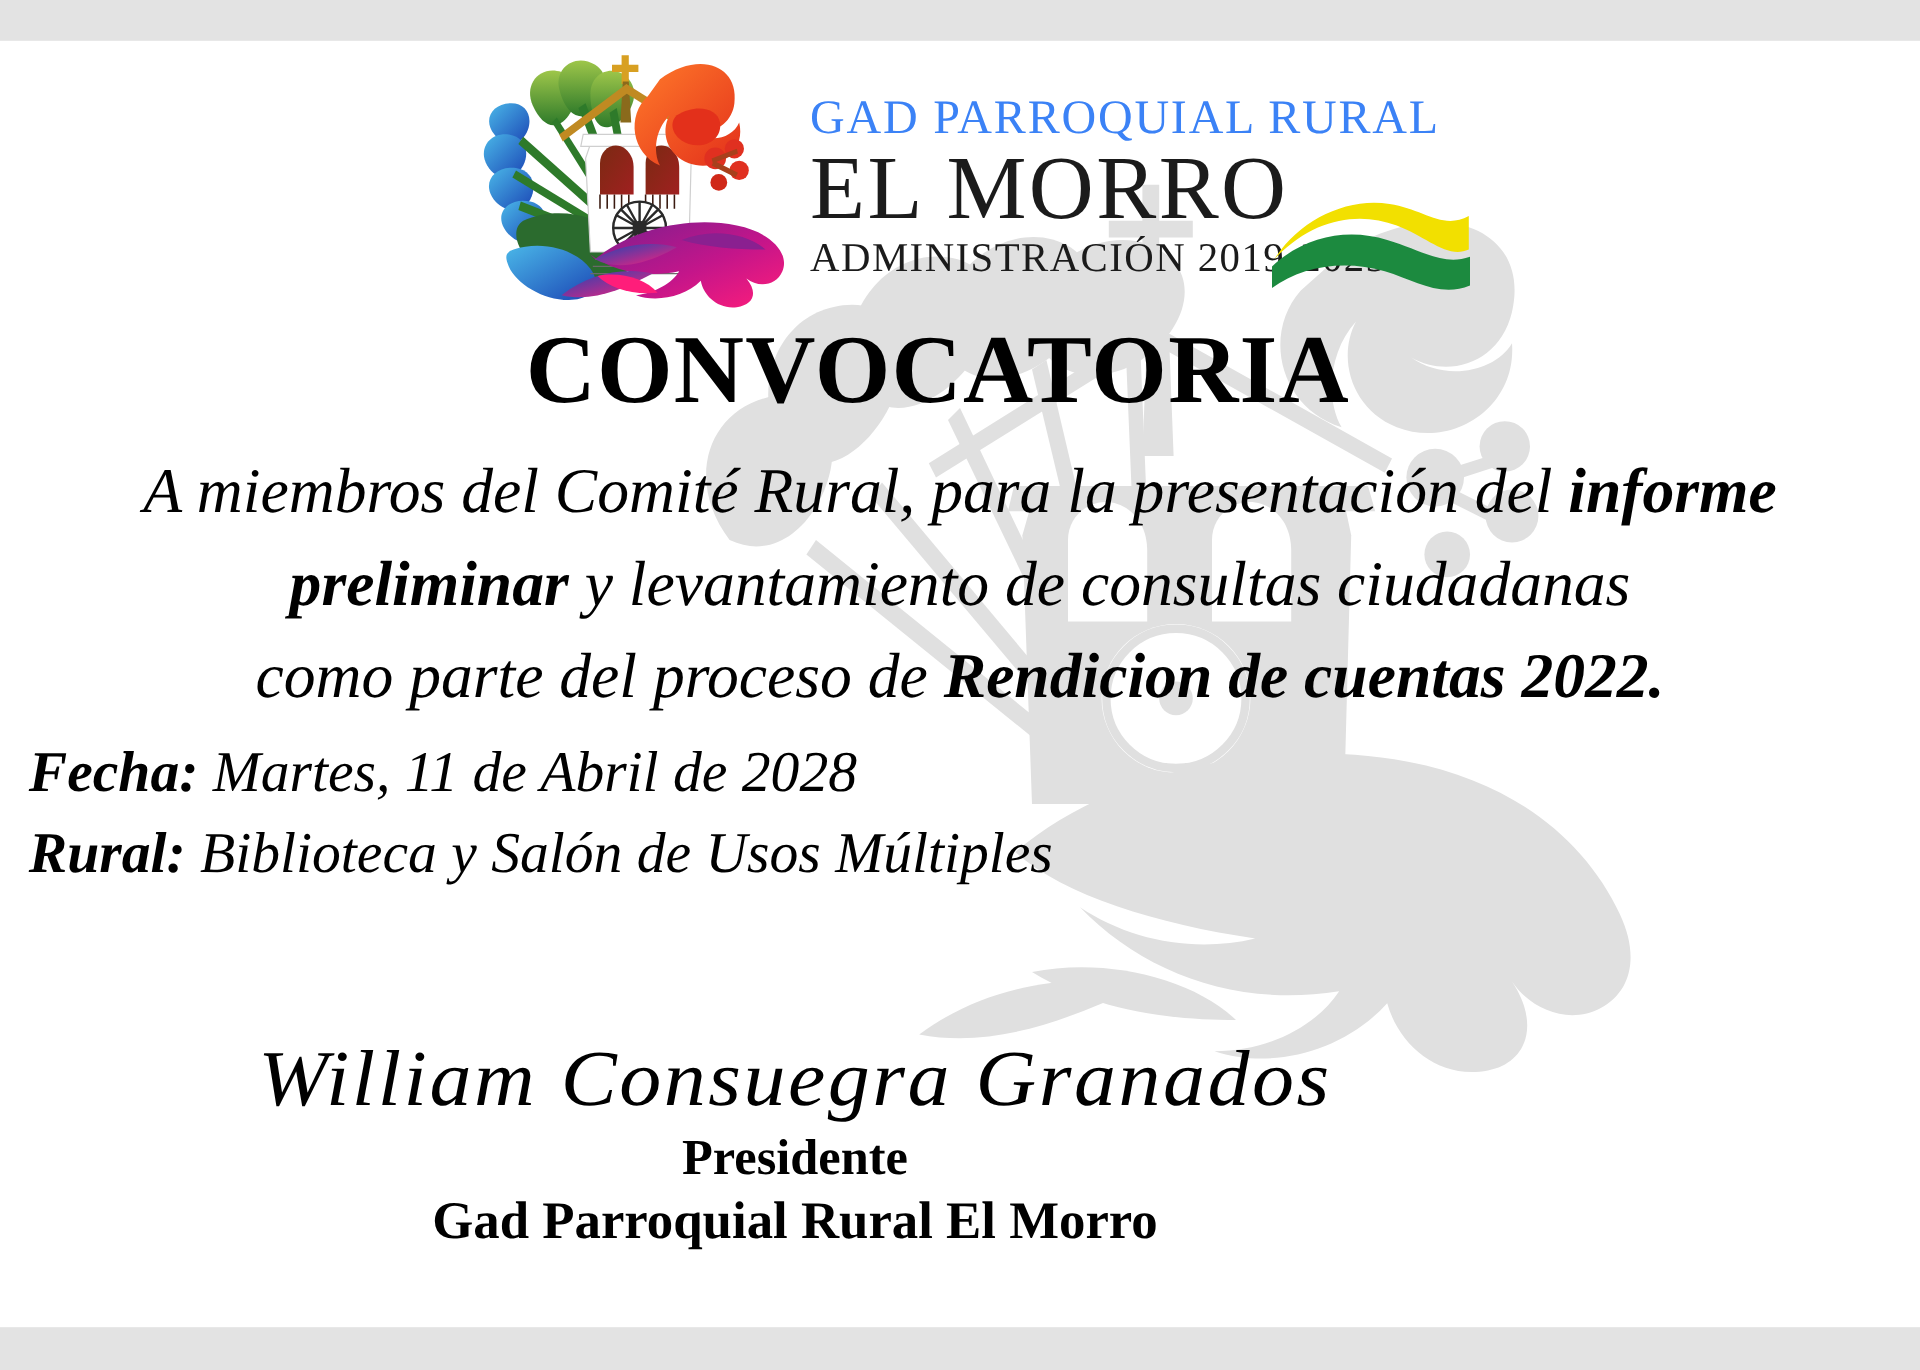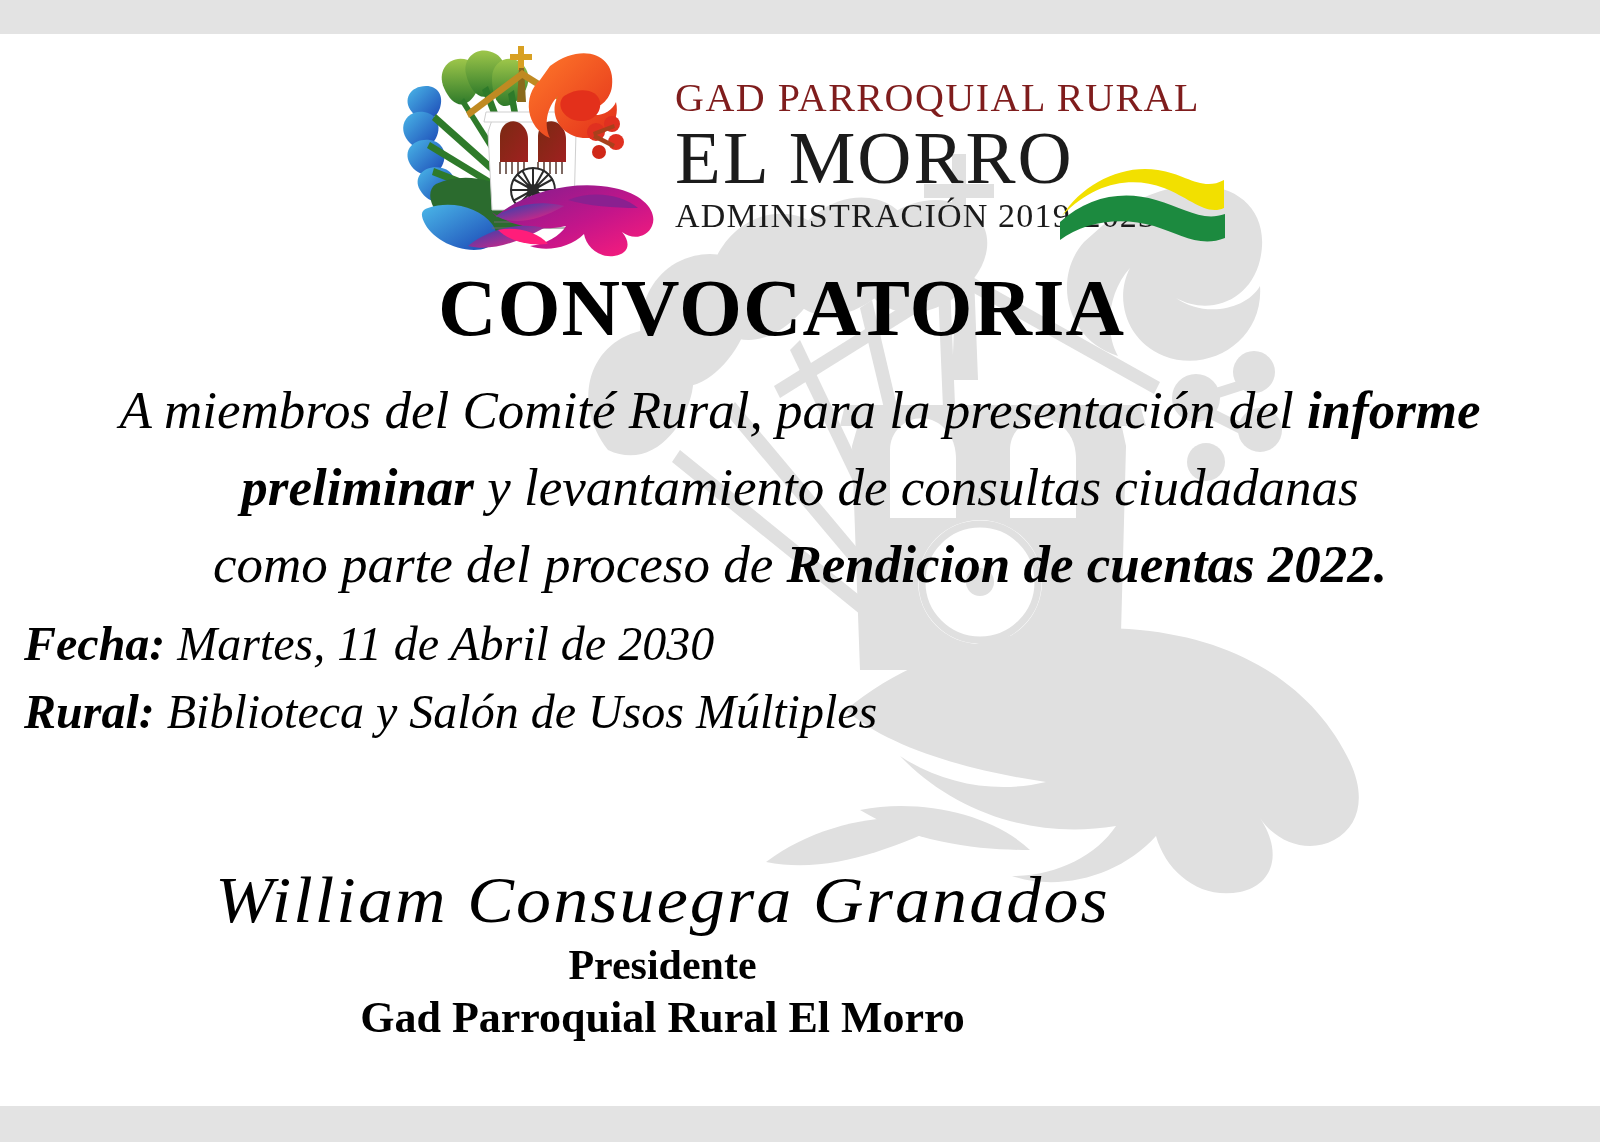--- a/index.html
+++ b/index.html
@@ -68,21 +68,21 @@
   .wordmark {
     flex: 0 0 auto;
     margin-left: 20px;
     margin-top: 44px;
     position: relative;
   }
   .wm-line1 {
     font-family: "Liberation Serif", serif;
     font-size: 40px;
     letter-spacing: 1.5px;
-    color: #7f1d1d;
+    color: #3b82f6;
     line-height: 1;
     white-space: nowrap;
   }
   .wm-line2 {
     font-family: "Liberation Serif", serif;
     font-size: 75px;
     letter-spacing: 2px;
     color: #1b1b1b;
     line-height: 1.02;
     margin-top: 2px;
@@ -371,21 +371,21 @@
 
     <div class="body-block">
       <span>A miembros del Comité Rural, para la presentación del </span><b>informe</b><br>
       <b>preliminar</b><span> y levantamiento de consultas ciudadanas</span><br>
       <span>como parte del proceso de </span><b>Rendicion de cuentas 2022.</b>
     </div>
 
     <div class="details">
       <div>
         <span class="lbl">Fecha:</span>
-        <span>Martes, 11 de Abril de 2030</span>
+        <span>Martes, 11 de Abril de 2028</span>
       </div>
       <div>
         <span class="lbl">Rural:</span>
         <span>Biblioteca y Salón de Usos Múltiples</span>
       </div>
     </div>
 
     <div class="signature">
       <div class="sig-name">William Consuegra Granados</div>
       <div class="sig-role">Presidente</div>

